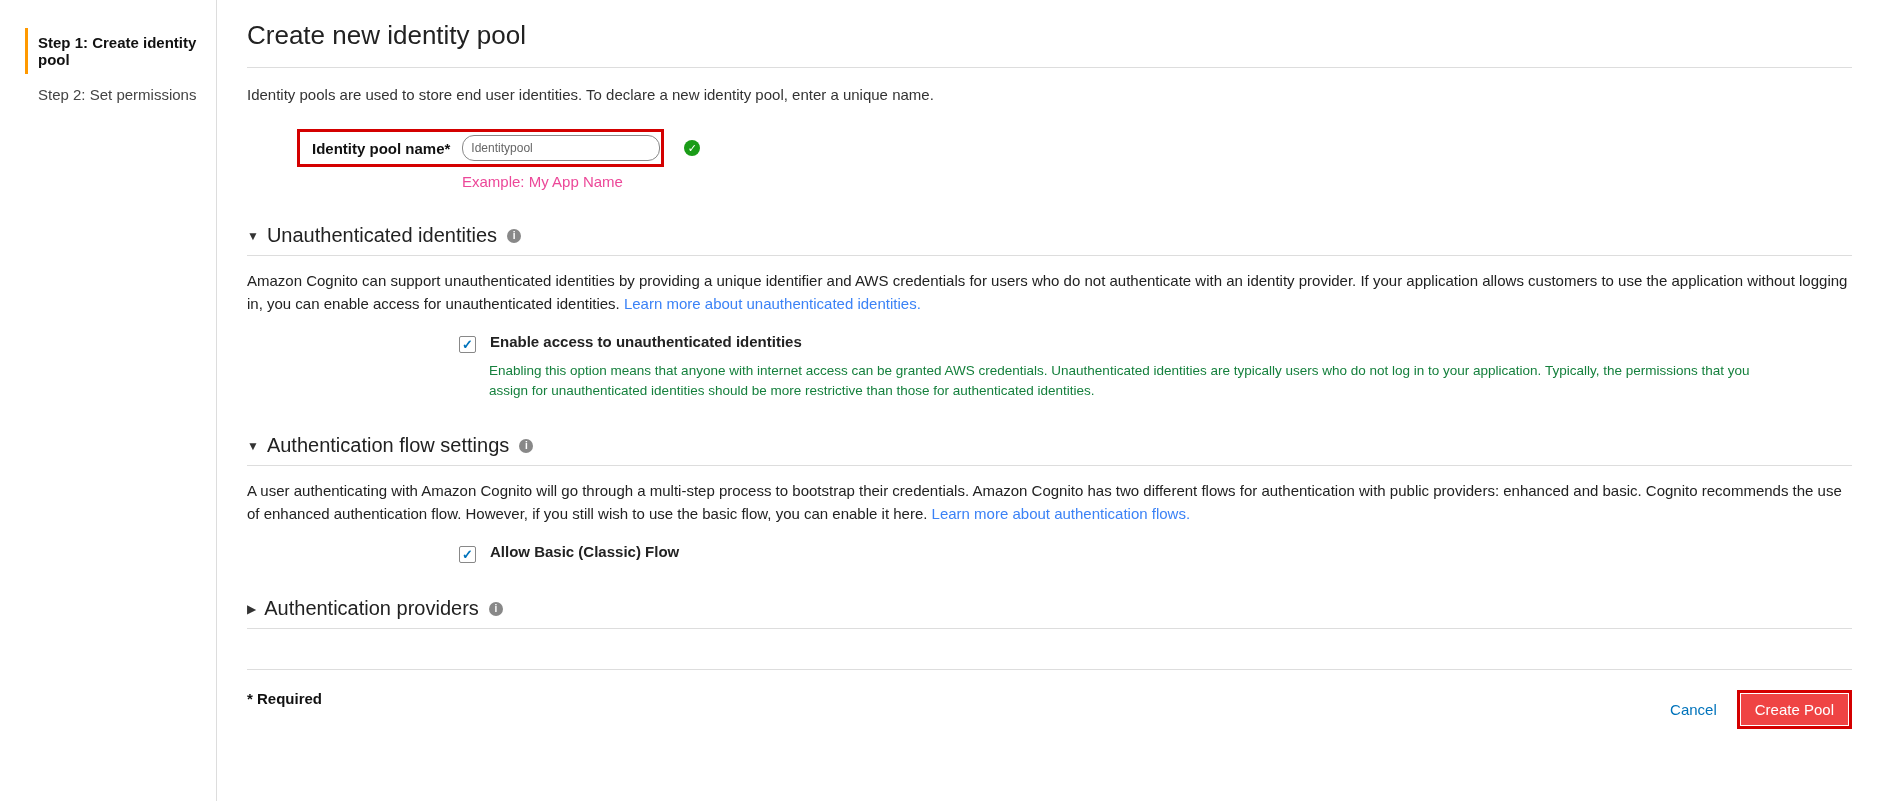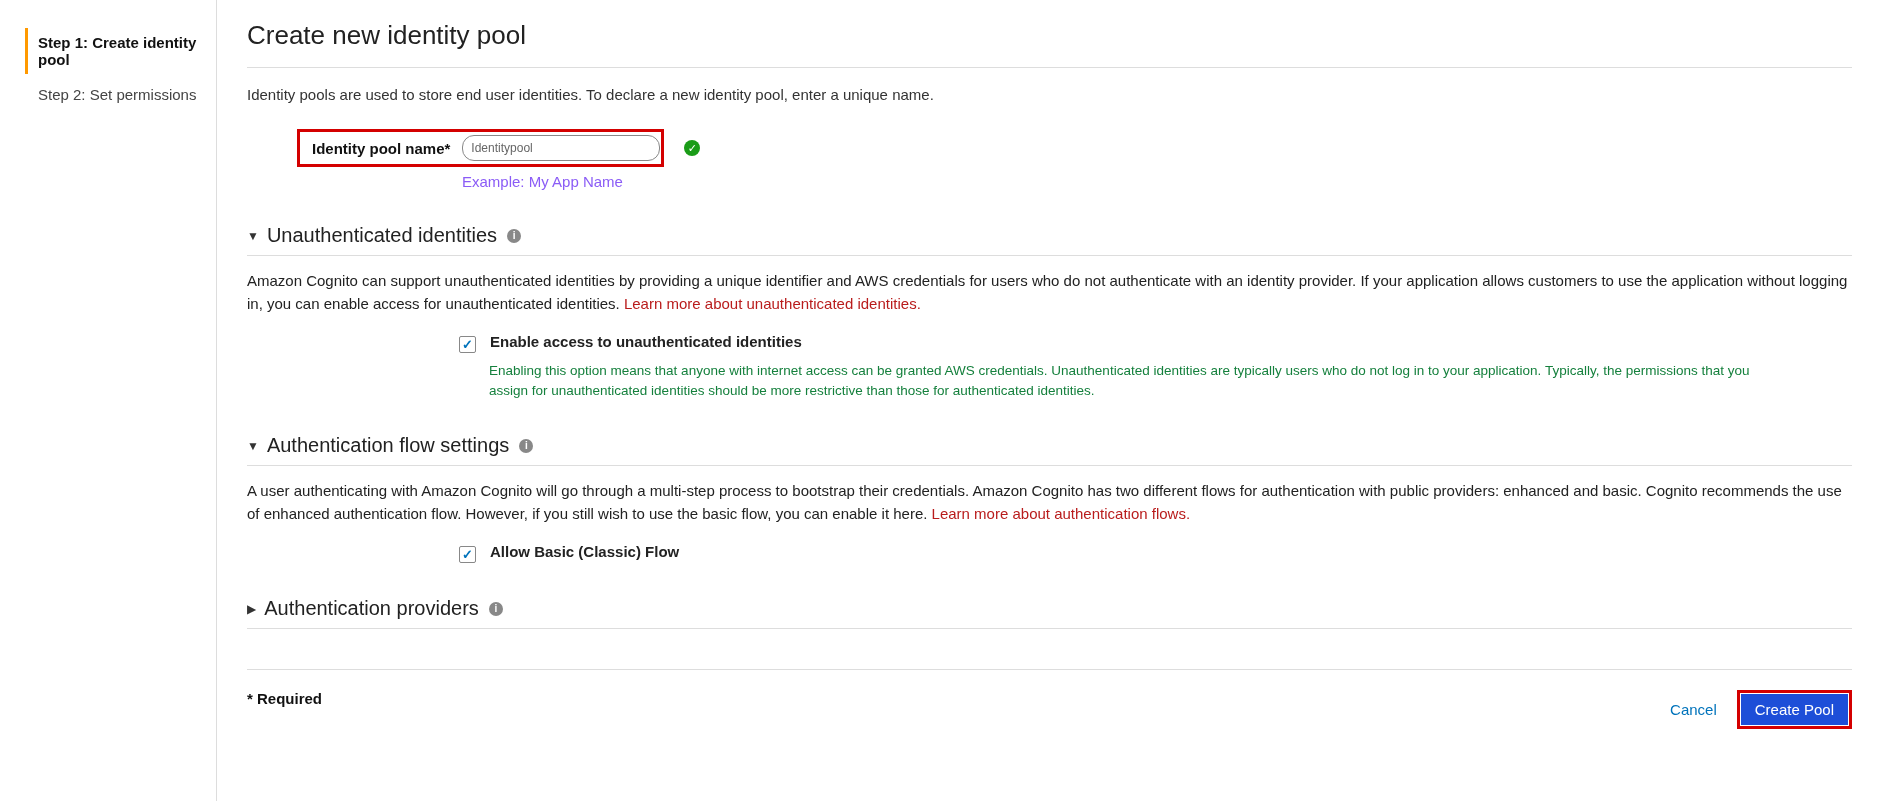--- a/index.html
+++ b/index.html
@@ -75,21 +75,21 @@
     margin-left: 8px;
     display: inline-flex;
     align-items: center;
     justify-content: center;
     color: #fff;
     font-size: 11px;
   }
   .example {
     margin-left: 215px;
     margin-top: 6px;
-    color: #8b5cf6;
+    color: #ec4899;
     font-size: 15px;
   }
   .section-hdr {
     display: flex;
     align-items: center;
     gap: 8px;
     margin-top: 34px;
     margin-bottom: 6px;
     cursor: pointer;
   }
@@ -110,21 +110,21 @@
     color: #fff;
     font-size: 10px;
     font-weight: 700;
     display: inline-flex;
     align-items: center;
     justify-content: center;
     margin-left: 2px;
   }
   .section-hr { border: none; border-top: 1px solid #ddd; margin: 8px 0 14px 0; }
   .section-body { font-size: 15px; color: #222; line-height: 1.5; }
-  a.inline-link { color: #b91c1c; text-decoration: none; }
+  a.inline-link { color: #3b82f6; text-decoration: none; }
   .option-row {
     display: flex;
     align-items: flex-start;
     margin-top: 18px;
     margin-left: 212px;
     gap: 14px;
   }
   .aws-check {
     width: 15px; height: 15px;
     border: 1px solid #888;
@@ -159,21 +159,21 @@
   .required-note { font-weight: 700; font-size: 15px; }
   .footer-actions { display: flex; align-items: center; gap: 14px; }
   .btn-cancel {
     color: #0073bb;
     background: none;
     border: none;
     font-size: 15px;
     cursor: pointer;
   }
   .btn-primary {
-    background: #1d4ed8;
+    background: #ef4444;
     color: #fff;
     border: none;
     padding: 7px 14px;
     font-size: 15px;
     cursor: pointer;
   }
   .btn-hl { border: 3px solid #d40000; padding: 1px; display: inline-block; }
   .footer-hr { border: none; border-top: 1px solid #ddd; margin: 40px 0 14px 0; }
 </style>
 </head>

